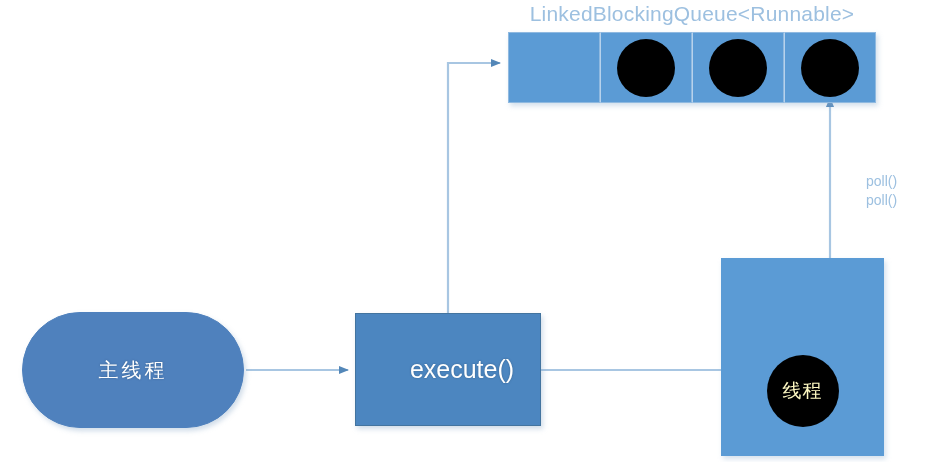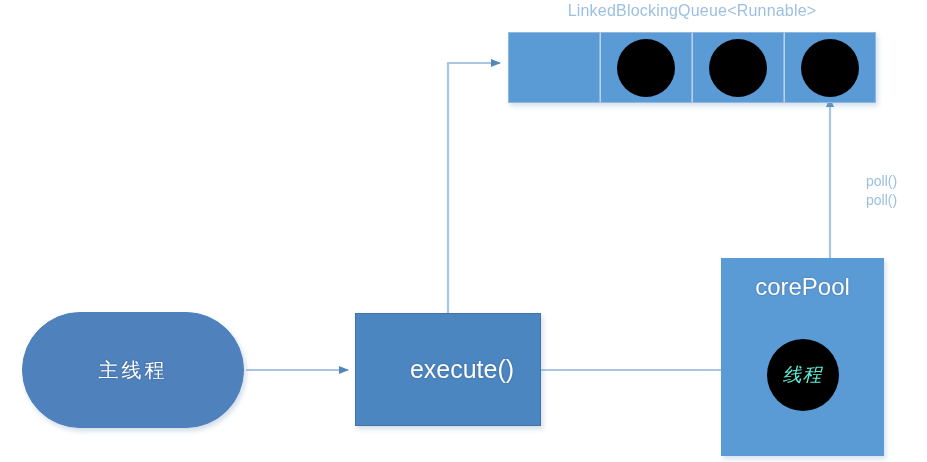--- a/index.html
+++ b/index.html
@@ -78,34 +78,33 @@
     top: 14px;
     width: 100%;
     text-align: center;
     font-size: 24px;
     color: #ffffff;
     text-shadow: 0 0 2px rgba(40,70,100,0.55);
   }
   #core-pool-thread {
     position: absolute;
     left: 50%;
-    top: 80px;
+    top: 96px;
     transform: translateX(-50%);
     width: 72px;
     height: 72px;
     border-radius: 50%;
     background: #000000;
     display: flex;
     align-items: center;
     justify-content: center;
-    color: #5eead4;
+    color: #fef9c3;
     font-size: 19px;
     letter-spacing: 1px;
     text-shadow: 0 0 2px rgba(0,0,0,0.9);
-    font-style: italic;
   }
 
   
   #queue {
     position: absolute;
     left: 508px;
     top: 32px;
     width: 368px;
     height: 71px;
     display: flex;
@@ -128,21 +127,21 @@
     border-radius: 50%;
     background: #000000;
   }
 
   #queue-title {
     position: absolute;
     left: 508px;
     top: 2px;
     width: 368px;
     text-align: center;
-    font-size: 16px;
+    font-size: 21px;
     color: #9dc0e0;
     letter-spacing: 0.2px;
   }
 
   .edge-label {
     position: absolute;
     color: #9dc0e0;
     font-size: 14px;
     line-height: 19px;
     text-align: left;
@@ -197,21 +196,20 @@
     <div class="queue-cell">
       <div class="task-dot"></div>
     </div>
   </div>
 
   <div class="node" id="main-thread">主线程</div>
 
   <div class="node" id="execute-box">execute()</div>
 
   <div class="node" id="core-pool-box">
-    <div id="core-pool-label">corePool</div>
     <div id="core-pool-thread">线程</div>
   </div>
 
   <div class="edge-label" id="poll-take-label">
     <div>poll()</div>
     <div>poll()</div>
   </div>
 
 </div>
 

